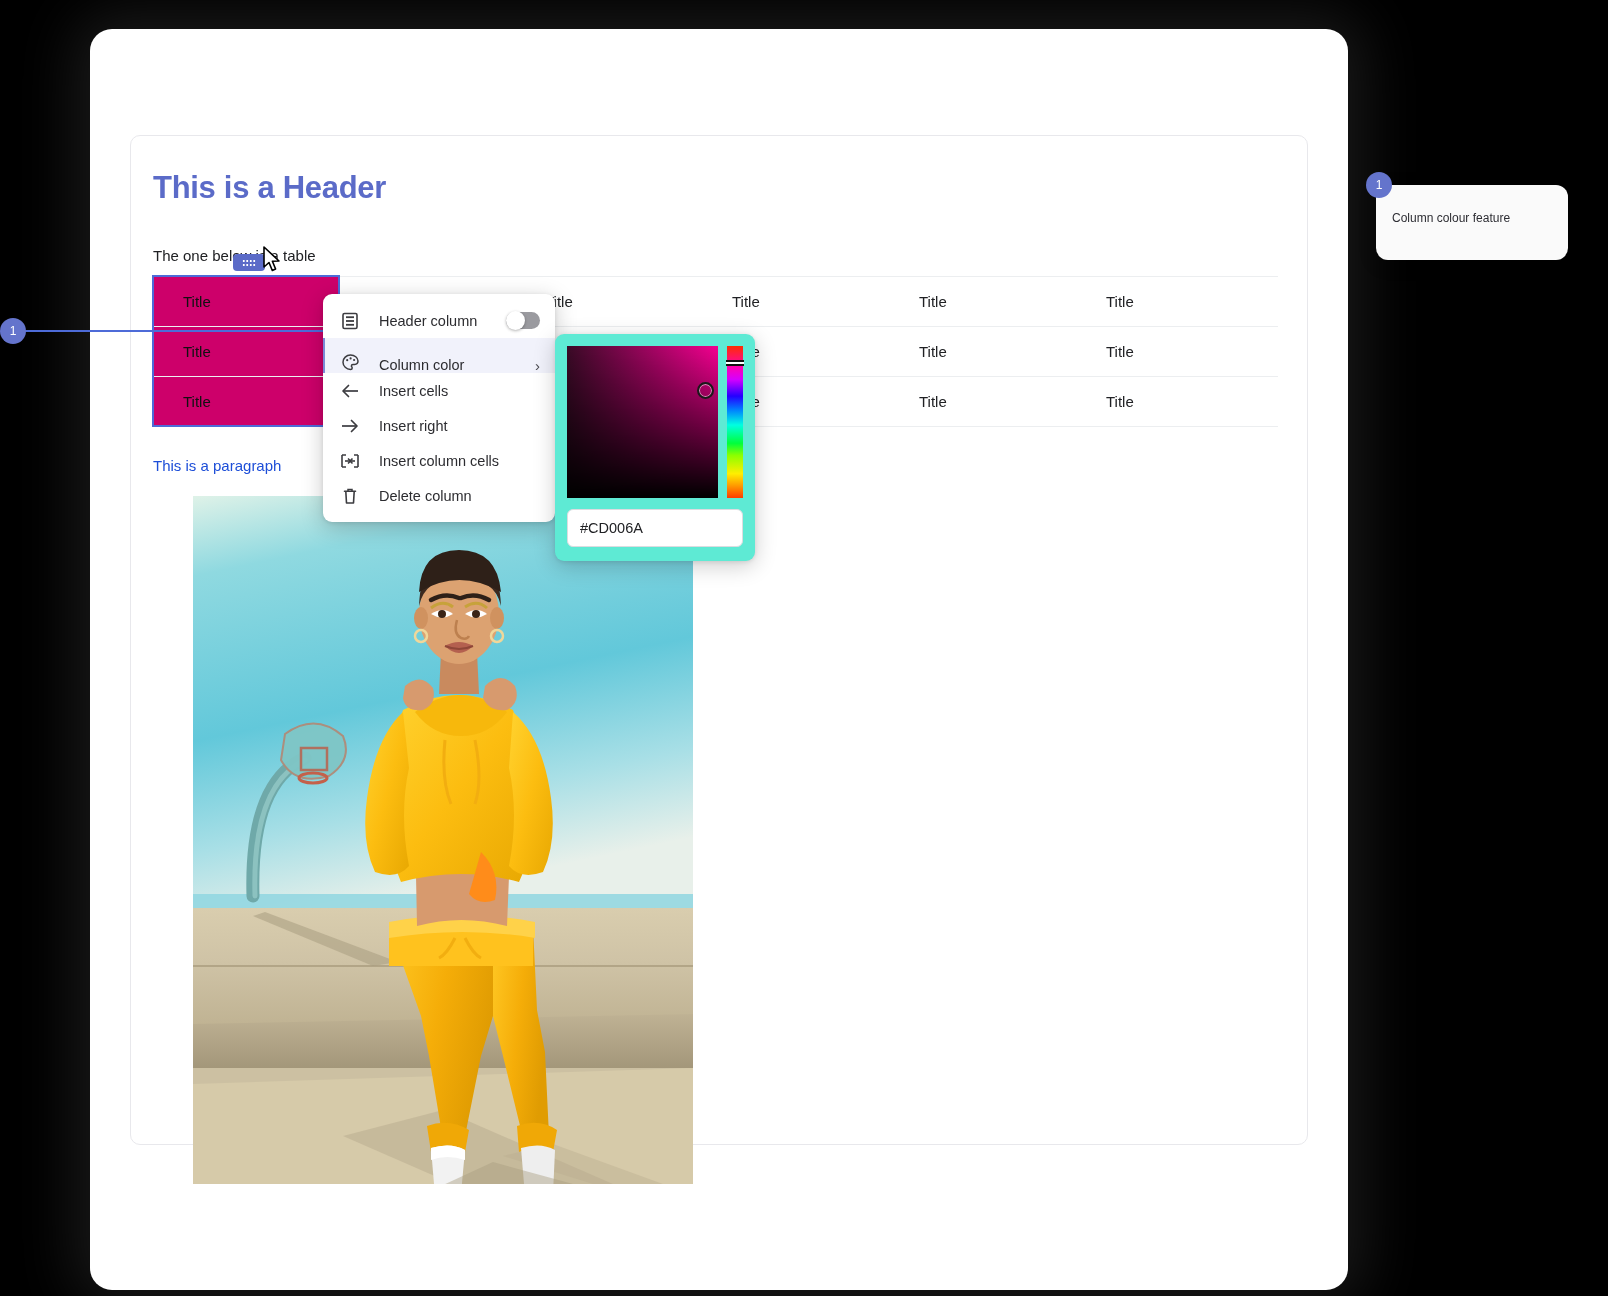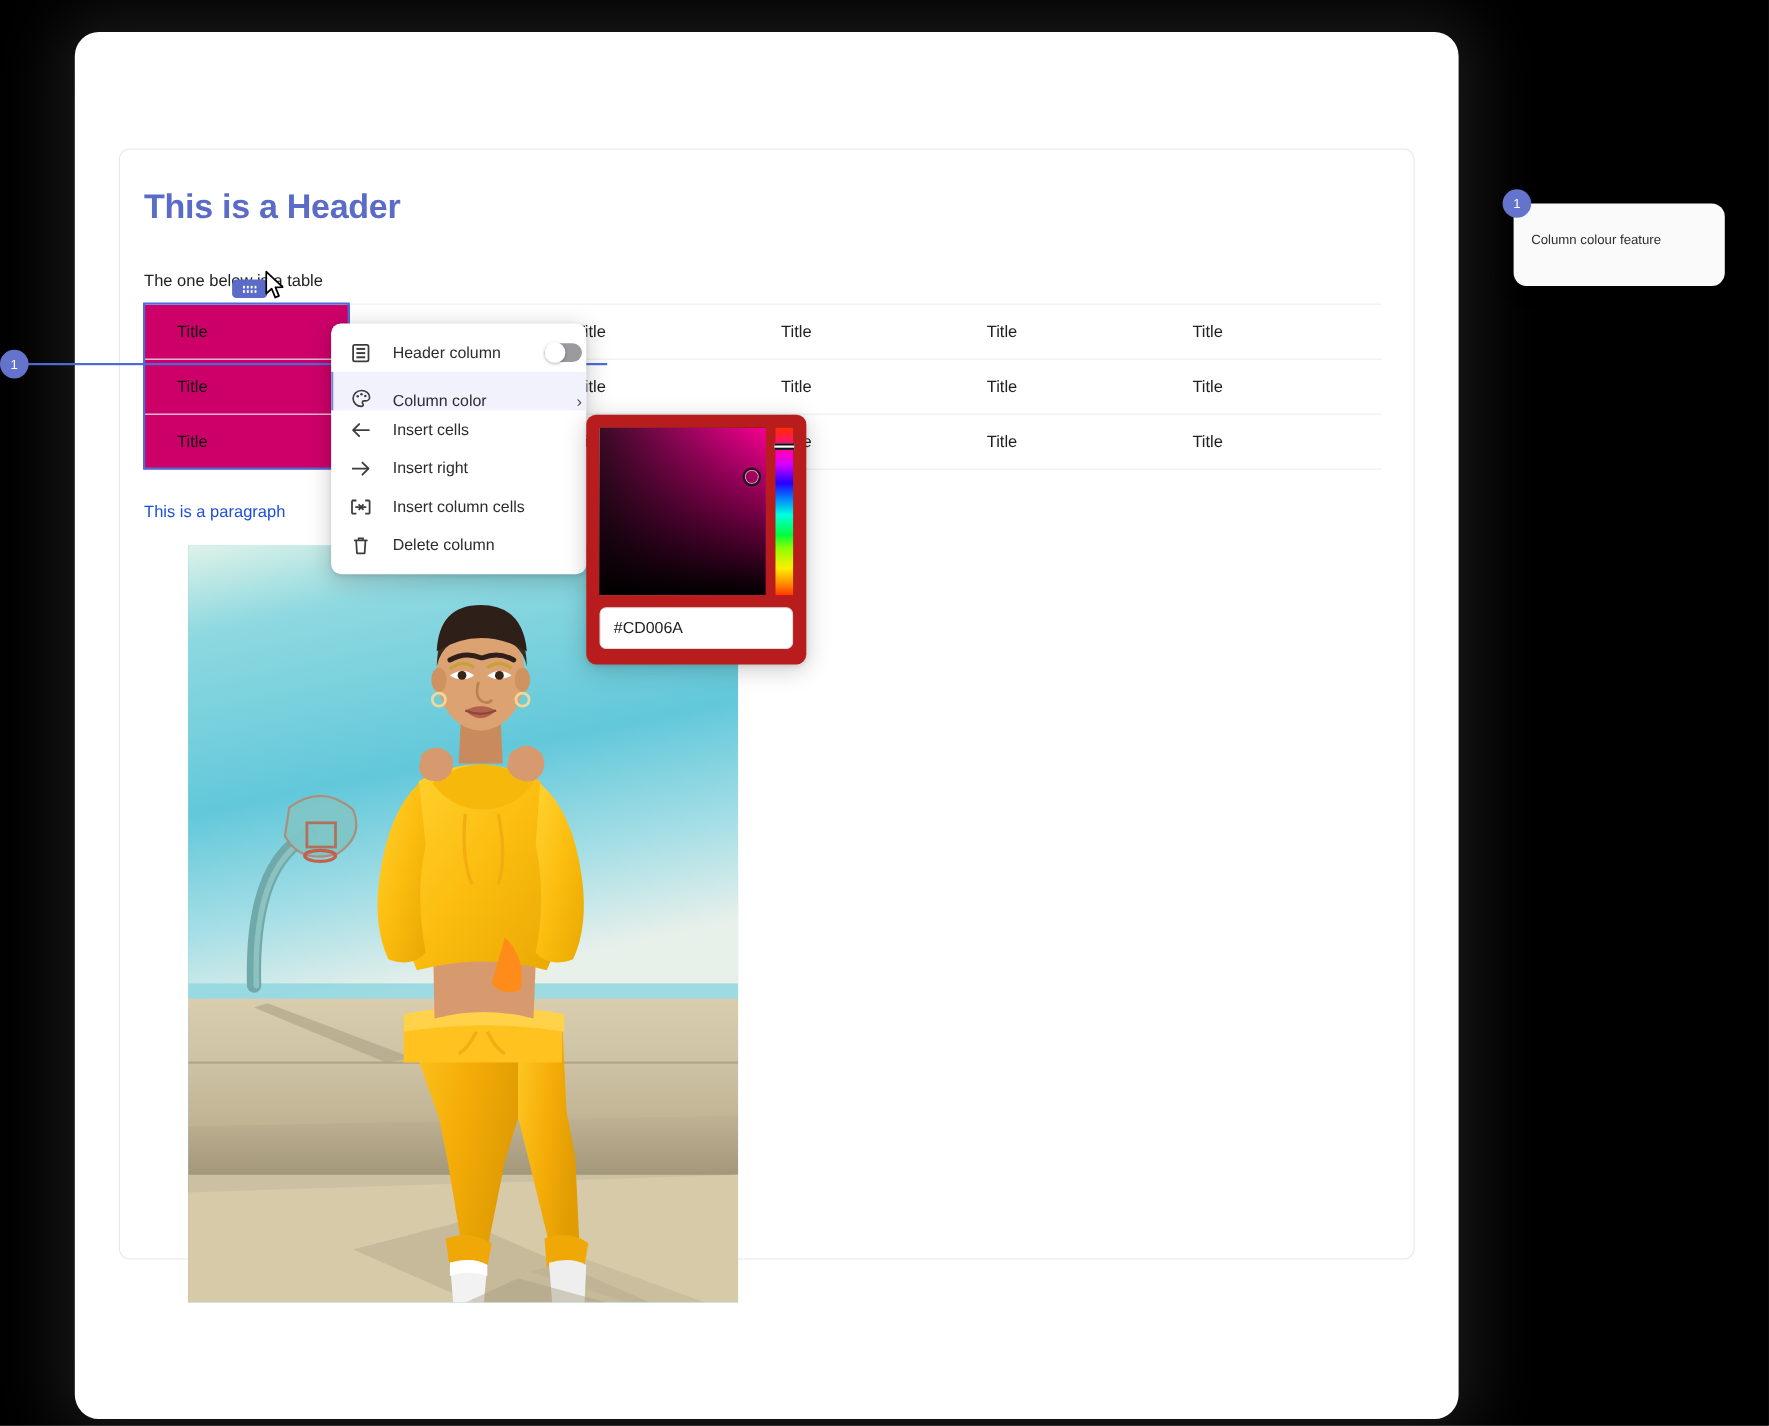--- a/index.html
+++ b/index.html
@@ -11,21 +11,21 @@
     width: 1608px;
     height: 1296px;
     overflow: hidden;
     font-family: "Liberation Sans", sans-serif;
     position: relative;
   }
 
   
   #app-window {
     position: absolute;
-    left: 68px;
+    left: 90px;
     top: 29px;
     width: 1258px;
     height: 1261px;
     background: #ffffff;
     border-radius: 22px;
     box-shadow: 0 0 60px 16px rgba(255,255,255,0.10);
   }
 
   
   #editor-card {
@@ -167,21 +167,21 @@
     background: #ffffff;
     border-radius: 9px;
     box-shadow: 0 5px 22px rgba(0,0,0,0.21), 0 1px 4px rgba(0,0,0,0.10);
     padding: 9px 0 9px 0;
     z-index: 40;
   }
   .menu-item {
     display: flex;
     align-items: center;
     height: 35px;
-    padding: 0 4px 0 16px;
+    padding: 0 15px 0 16px;
     font-size: 14.5px;
     color: #2c2c30;
     cursor: pointer;
     position: relative;
   }
   .menu-item .mi-icon {
     width: 22px;
     height: 22px;
     margin-right: 18px;
     flex: 0 0 22px;
@@ -225,27 +225,26 @@
     background: #ffffff;
     box-shadow: 0 1px 3px rgba(0,0,0,0.3);
   }
 
   
   #color-picker {
     position: absolute;
     left: 465px;
     top: 305px;
     width: 200px;
-    background: #b91c1c;
+    background: #5eead4;
     border-radius: 9px;
     box-shadow: 0 5px 22px rgba(0,0,0,0.20), 0 1px 4px rgba(0,0,0,0.10);
     padding: 12px 12px 14px 12px;
     box-sizing: border-box;
     z-index: 50;
-    margin-top: 43px;
   }
   #cp-row {
     display: flex;
     gap: 9px;
   }
   #cp-saturation {
     position: relative;
     width: 155px;
     height: 152px;
     background:

